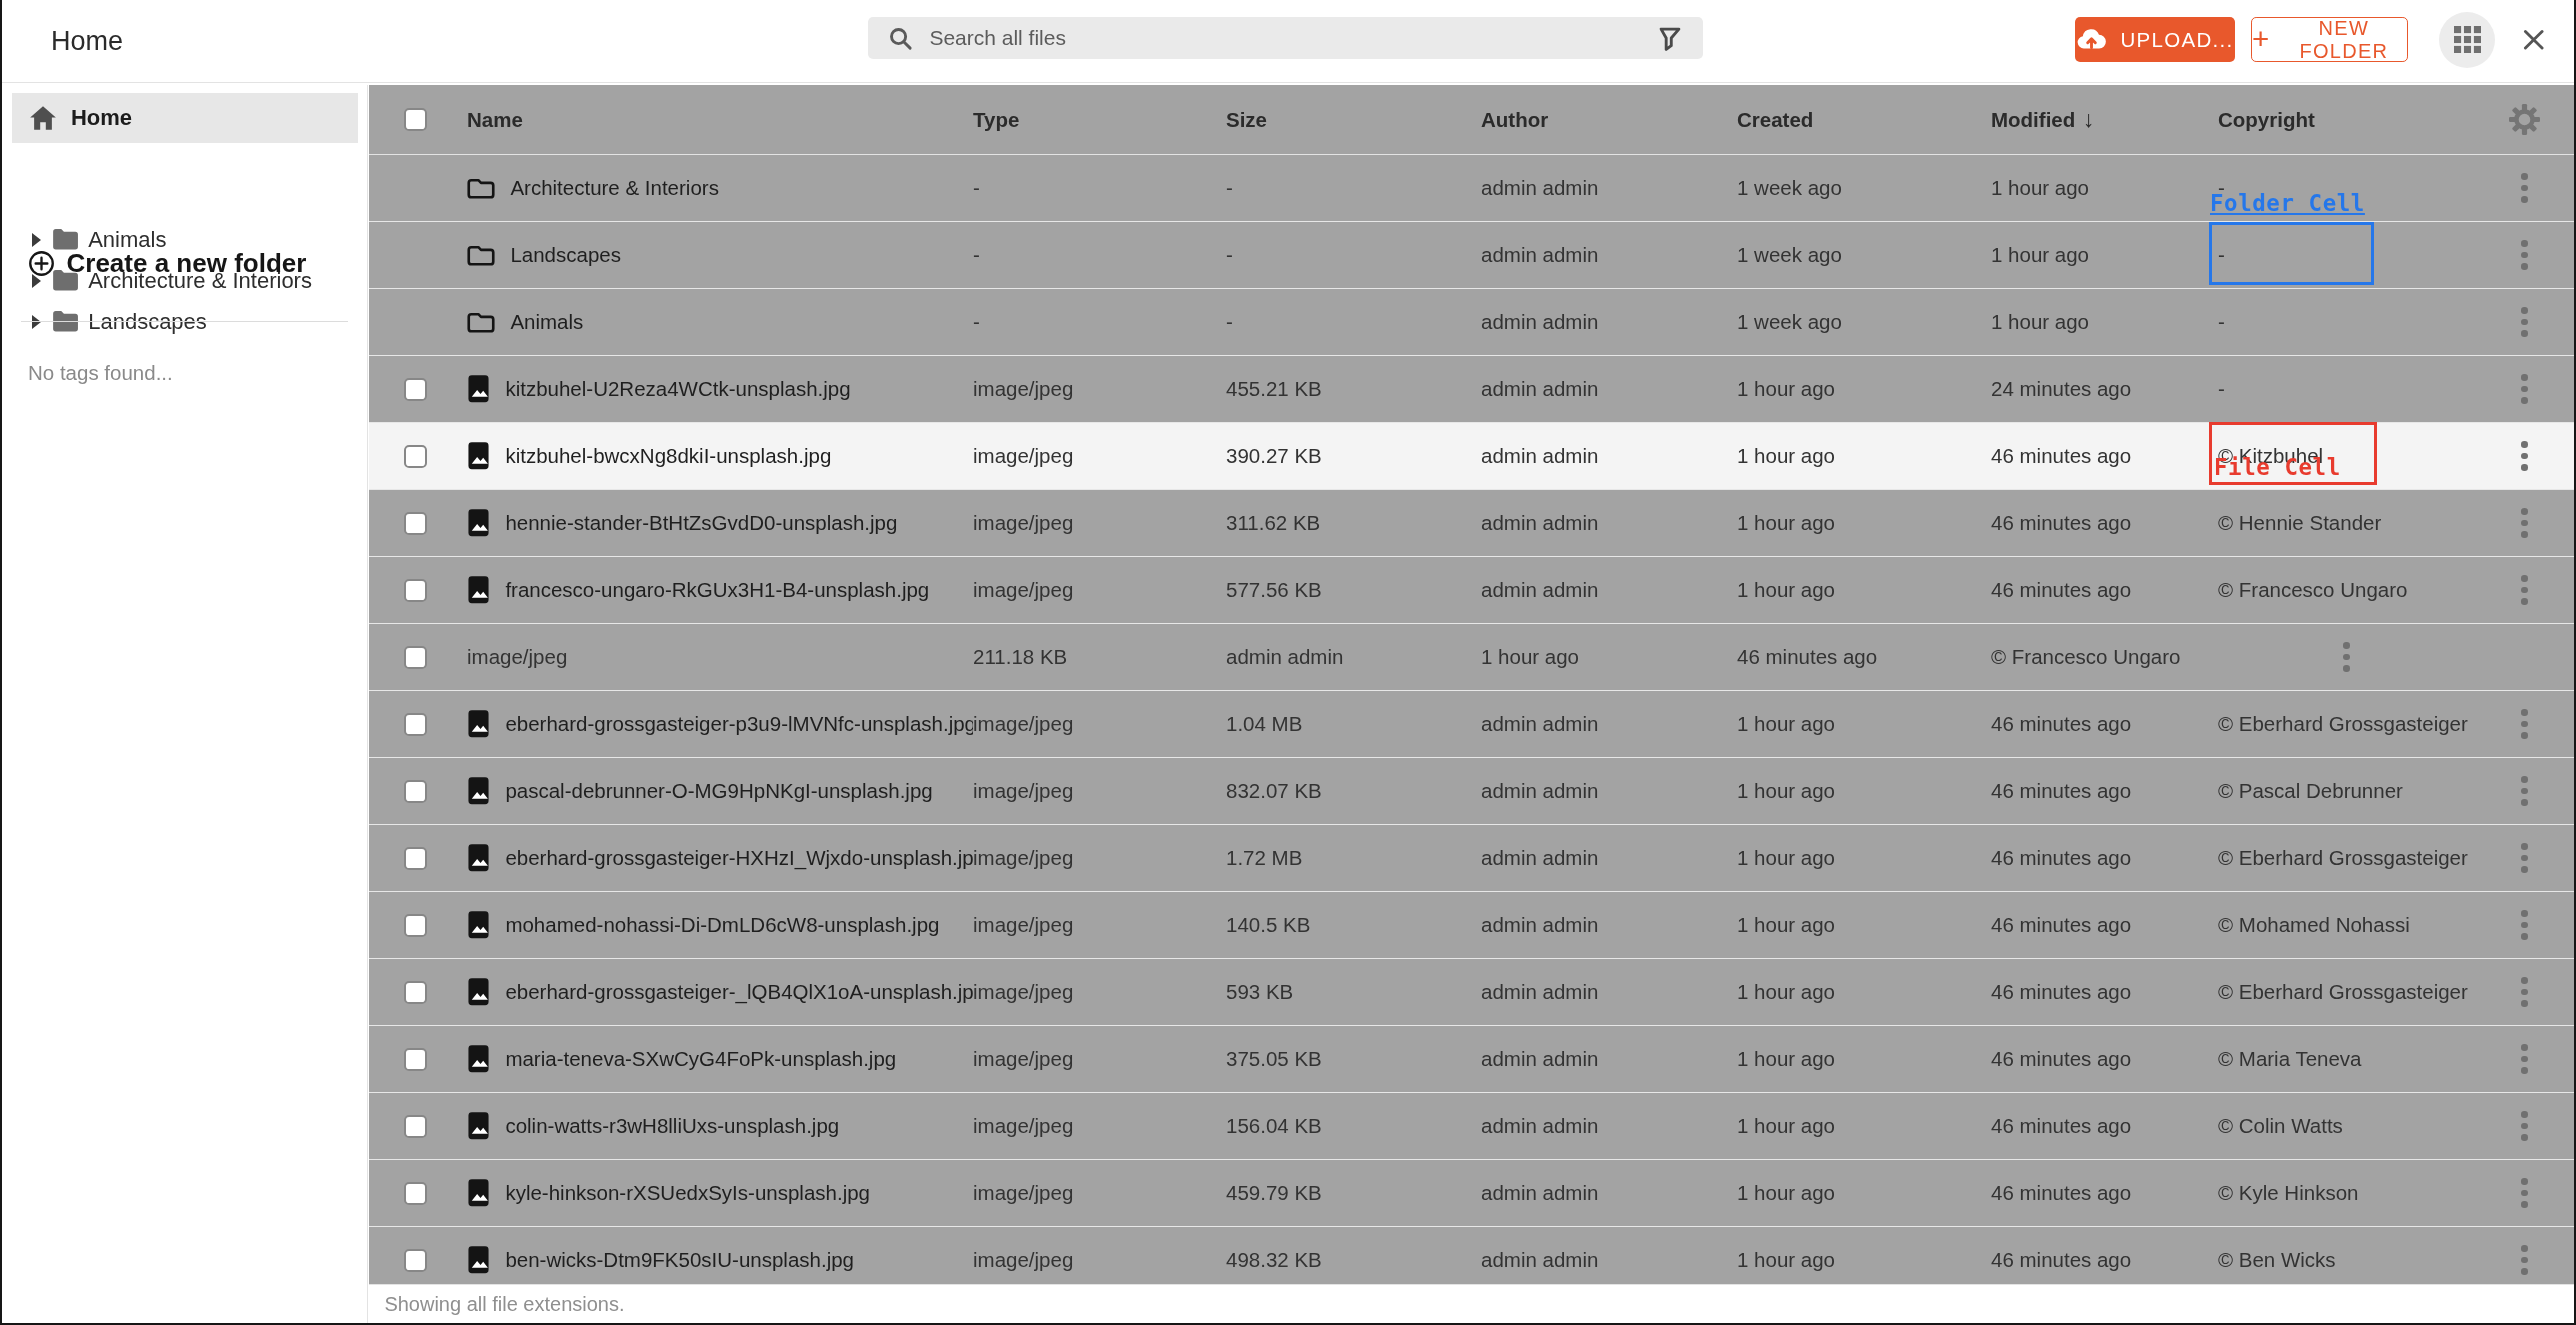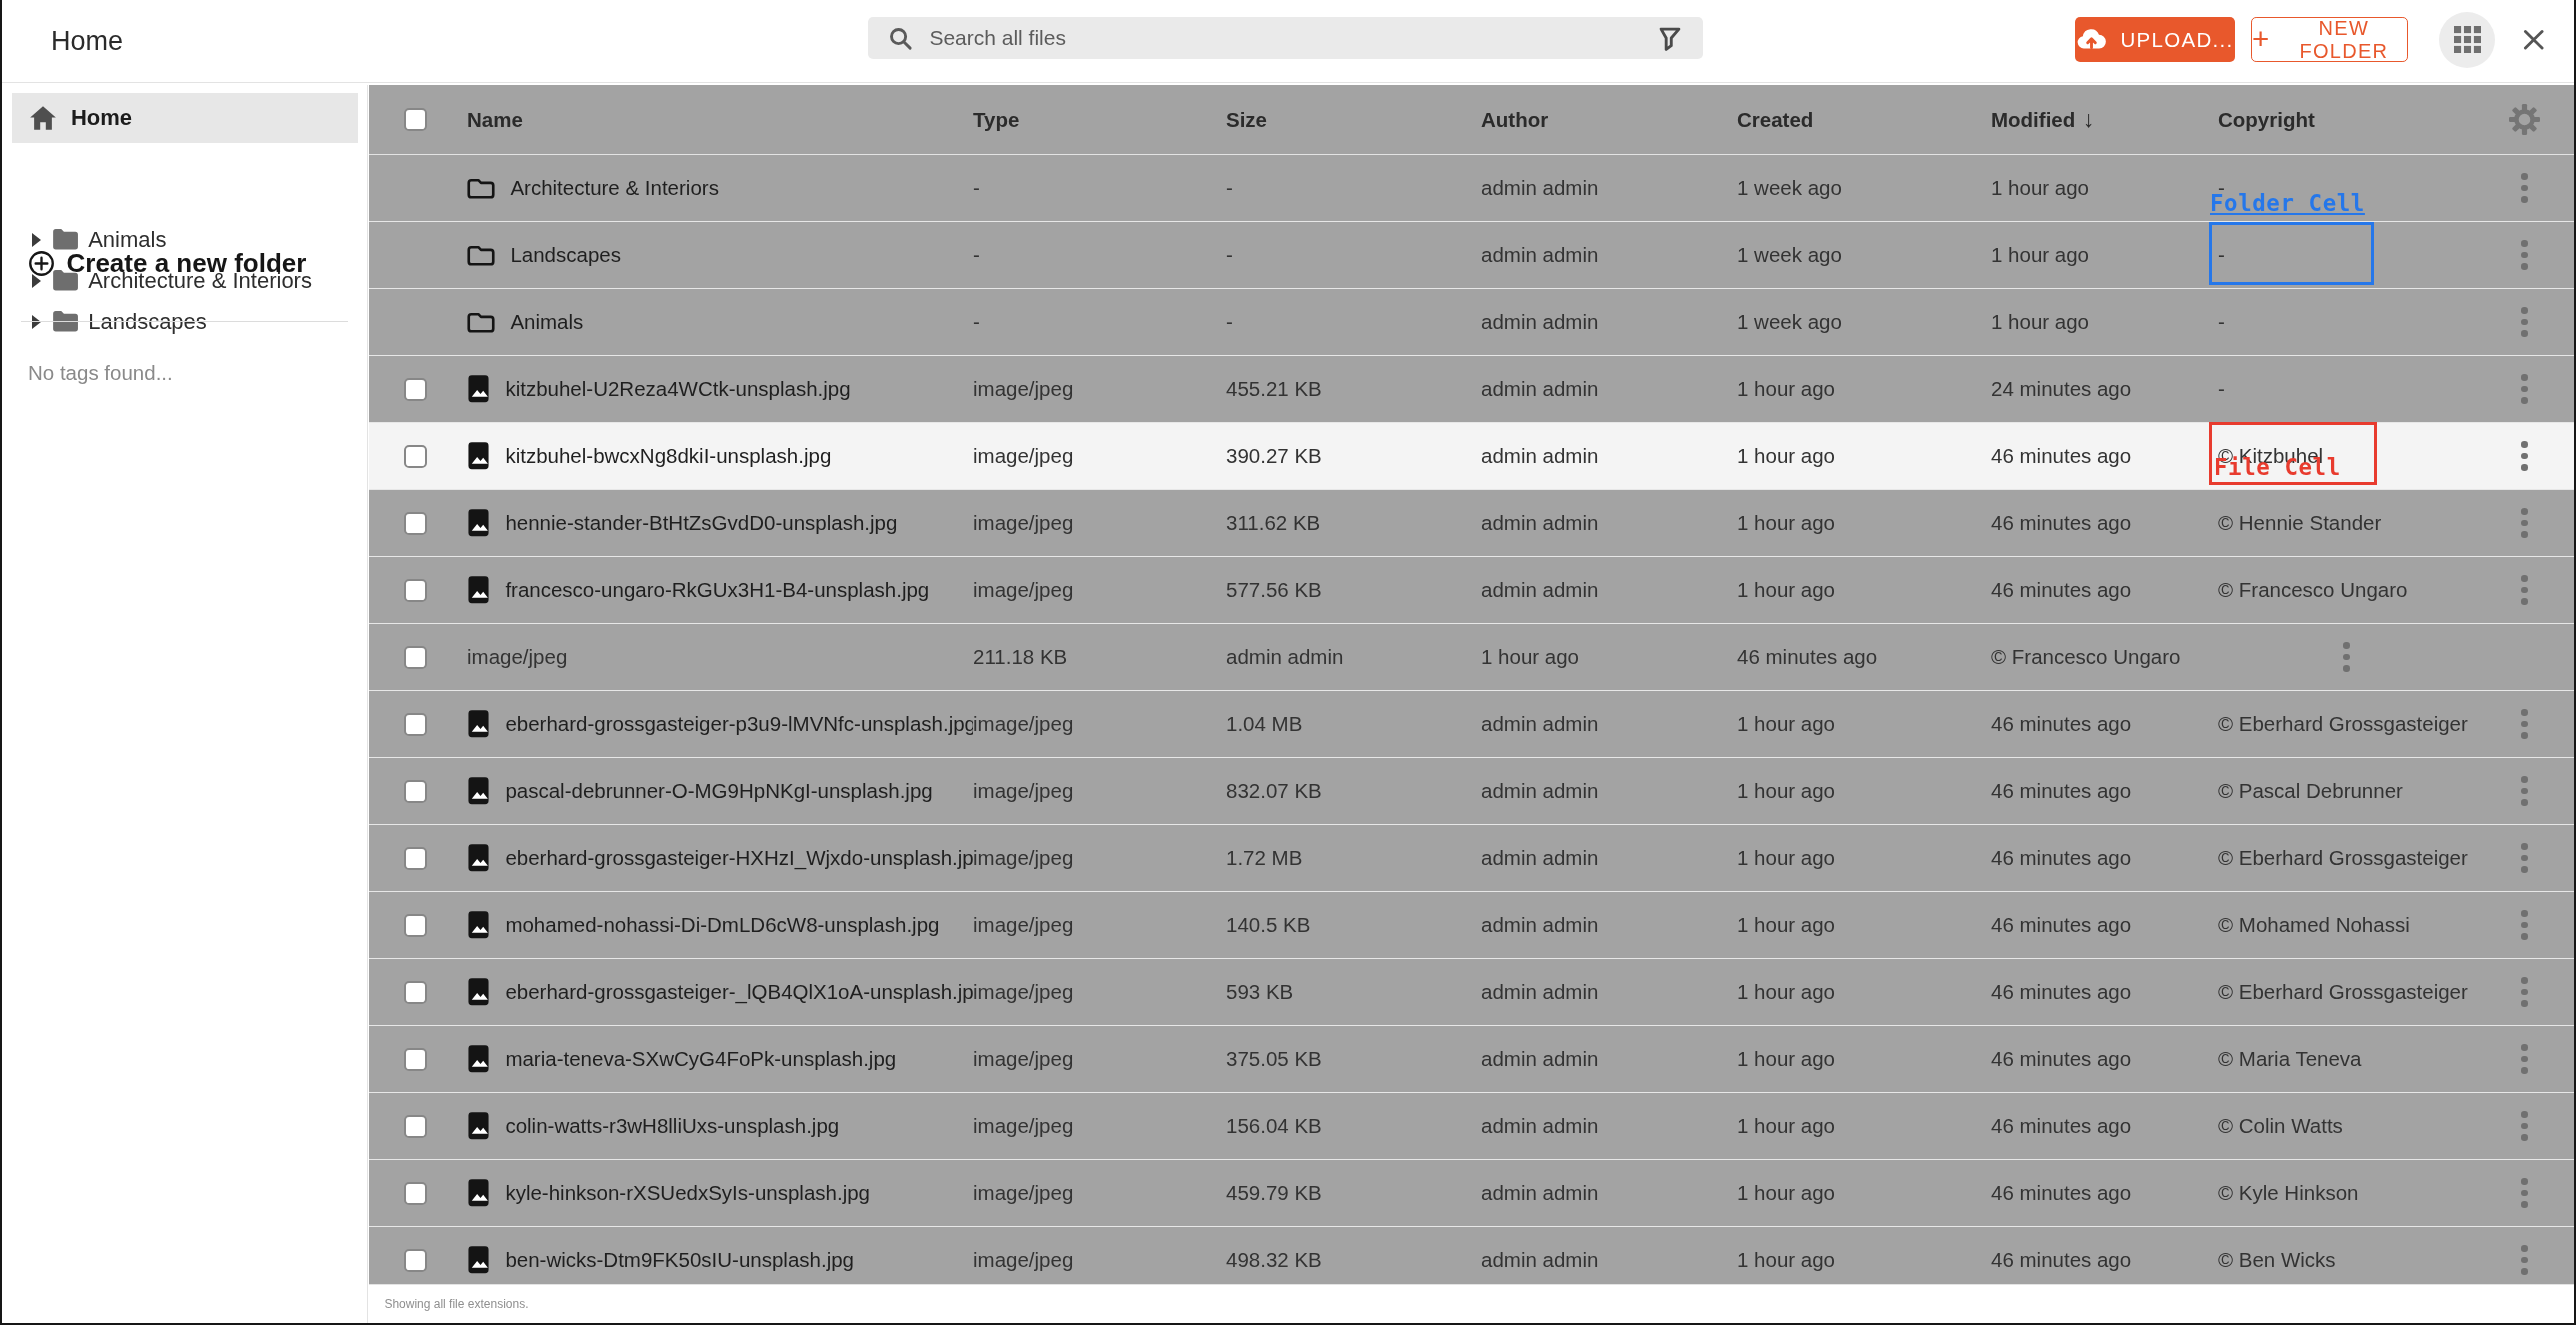--- a/index.html
+++ b/index.html
@@ -43,21 +43,21 @@
   .cell-name { display:flex; align-items:center; min-width:0; }
   .cell-name .icon { flex:0 0 auto; margin-right:15.4px; display:flex; align-items:center; }
   .cell-name .nm { font-weight:500; color:#1f1f1f; white-space:nowrap; overflow:hidden; }
   .cell-actions { display:flex; justify-content:center; }
   .kebab { display:flex; flex-direction:column; gap:5.1px; padding:3.8px 9px; cursor:pointer; }
   .kebab i { width:6.4px; height:6.4px; border-radius:50%; background:#707070; }
   .head-mod { display:flex; align-items:center; gap:7.7px; }
   .head-mod .arrow { font-size:23px; font-weight:400; color:#2b2b2b; }
   .head-gear { display:flex; justify-content:center; cursor:pointer; }
   .footer { position:absolute; left:0; right:0; bottom:0; height:39px; border-top:1.3px solid #e3e3e3; background:#fff; display:flex; align-items:center; padding-left:15.4px; }
-  .footer .txt { font-size:12px; color:#8f8f8f; }
+  .footer .txt { font-size:20px; color:#8f8f8f; }
   
   .annot-label { position:absolute; z-index:6; font-family:"DejaVu Sans Mono","Liberation Mono",monospace; font-size:22.4px; font-weight:700; letter-spacing:0.6px; }
   .annot-box { position:absolute; z-index:6; background:transparent; }
   .annot-label.blue { left:2208px; top:190px; color:var(--annot-blue);text-decoration:underline; }
   .annot-box.blue  { left:2207px; top:222px; width:165px; height:63px; border:3.8px solid var(--annot-blue); }
   .annot-label.red { left:2212px; top:406px; color:var(--annot-red);margin-top:48px; }
   .annot-box.red   { left:2207px; top:422px; width:168px; height:63px; border:3.8px solid var(--annot-red); }
 </style>
 </head>
 <body style="--orange: #e8582c; --annot-blue: #2577ea; --annot-red: #e83b2e;">

